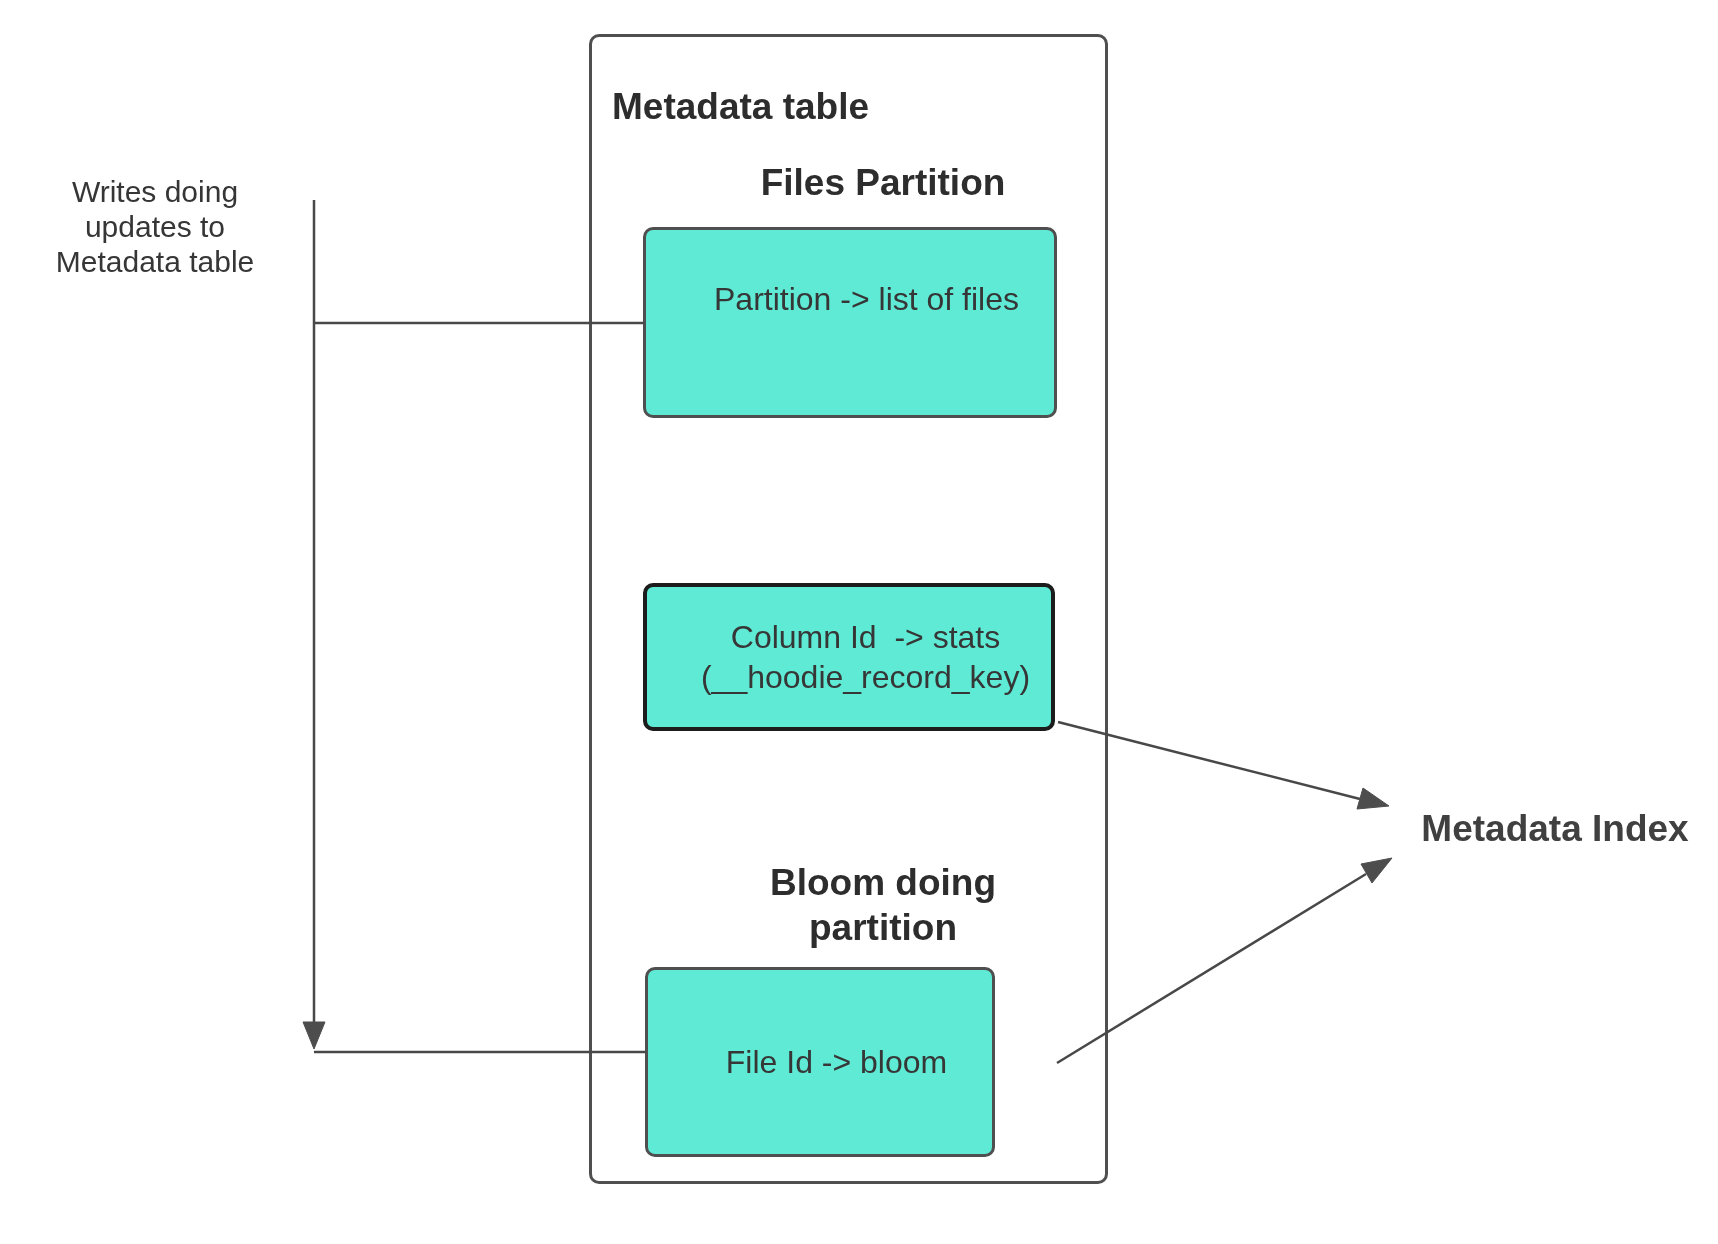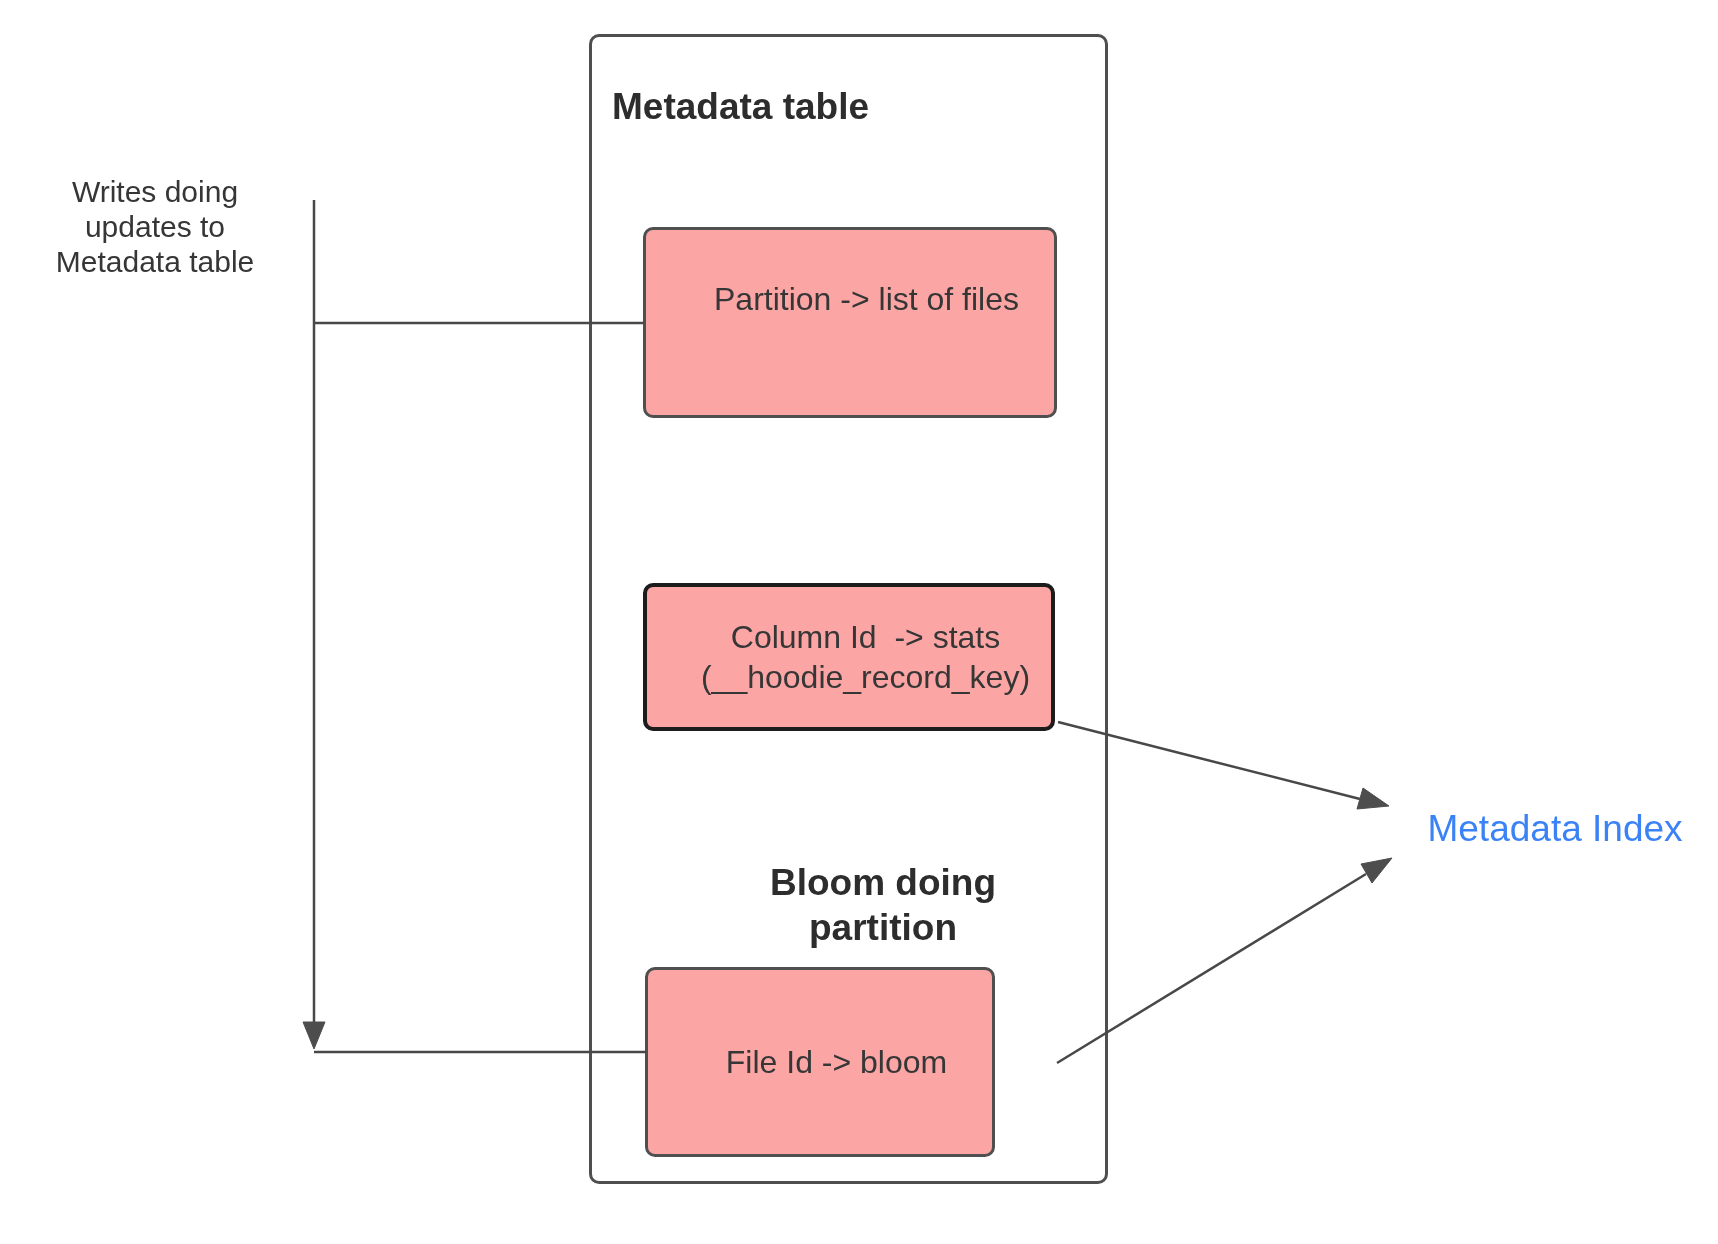--- a/index.html
+++ b/index.html
@@ -52,43 +52,43 @@
     color: #2d2d2d;
   }
   .heading-files   { left: 850px; top: 161px; line-height: 43px; }
   .heading-column  { left: 850px; top: 475px; line-height: 43px; }
   .heading-bloom   { left: 850px; top: 860px; line-height: 45px; }
 
   .part-box {
     border: 3px solid #4f4f4f;
     border-radius: 10px;
     box-sizing: border-box;
-    background: #fca5a5;
+    background: #5eead4;
     display: flex;
     align-items: center;
     justify-content: center;
   }
   .box-files  { left: 643px; top: 227px; width: 414px; height: 191px; }
   .box-column { left: 643px; top: 583px; width: 412px; height: 148px; border: 4px solid #1c1c1c; }
   .box-bloom  { left: 645px; top: 967px; width: 350px; height: 190px; }
 
   .part-body {
     font-size: 32px;
     line-height: 40px;
     text-align: center;
     color: #363636;
   }
   .box-files .part-body { transform: translateY(-24px); }
 
   .index-title {
     left: 1555px;
     top: 808px;
     font-size: 37px;
-    font-weight: normal;
-    color: #3b82f6;
+    font-weight: bold;
+    color: #404040;
     white-space: nowrap;
   }
   .index-sub {
     left: 1556px;
     top: 895px;
     font-size: 31px;
     line-height: 36px;
     color: #363636;
   }
 
@@ -116,20 +116,21 @@
 
 <div class="canvas">
 
   <div class="abs note pre center-x">Writes doing
 updates to
 Metadata table</div>
 
   <div class="abs outer-box"></div>
   <div class="abs outer-title">Metadata table</div>
 
+  <div class="abs part-heading pre center-x heading-files">Files Partition</div>
   <div class="abs part-box box-files">
     <div class="part-body pre">Partition -&gt; list of files</div>
   </div>
 
   <div class="abs part-box box-column">
     <div class="part-body pre">Column Id  -&gt; stats
 (__hoodie_record_key)</div>
   </div>
 
   <div class="abs part-heading pre center-x heading-bloom">Bloom doing

